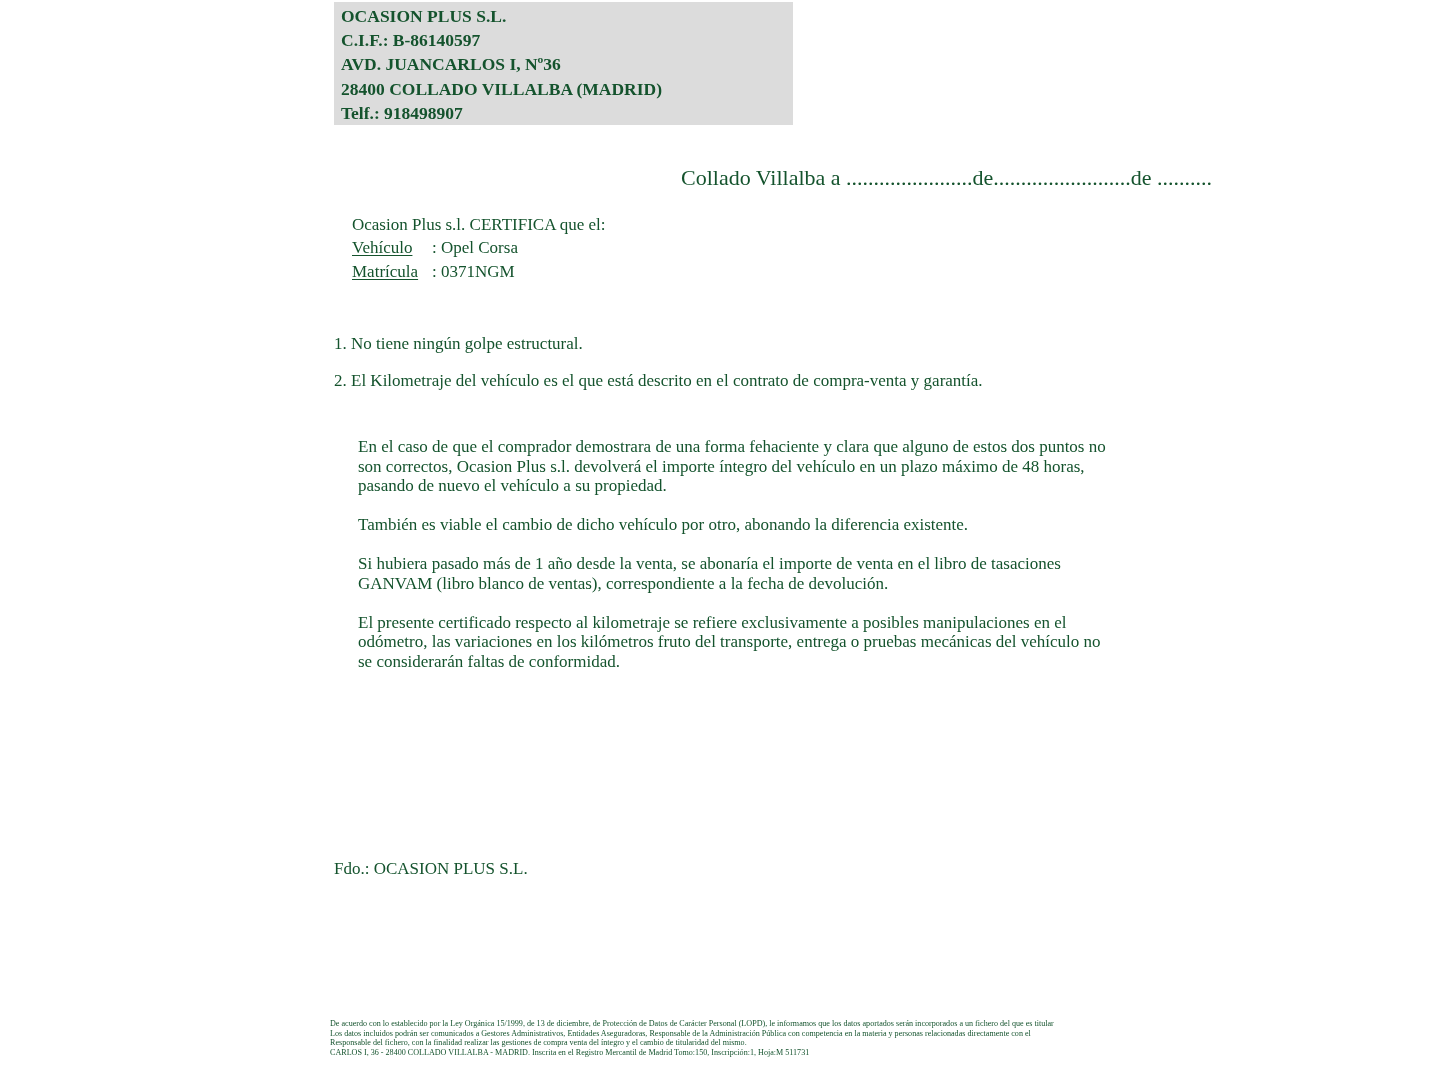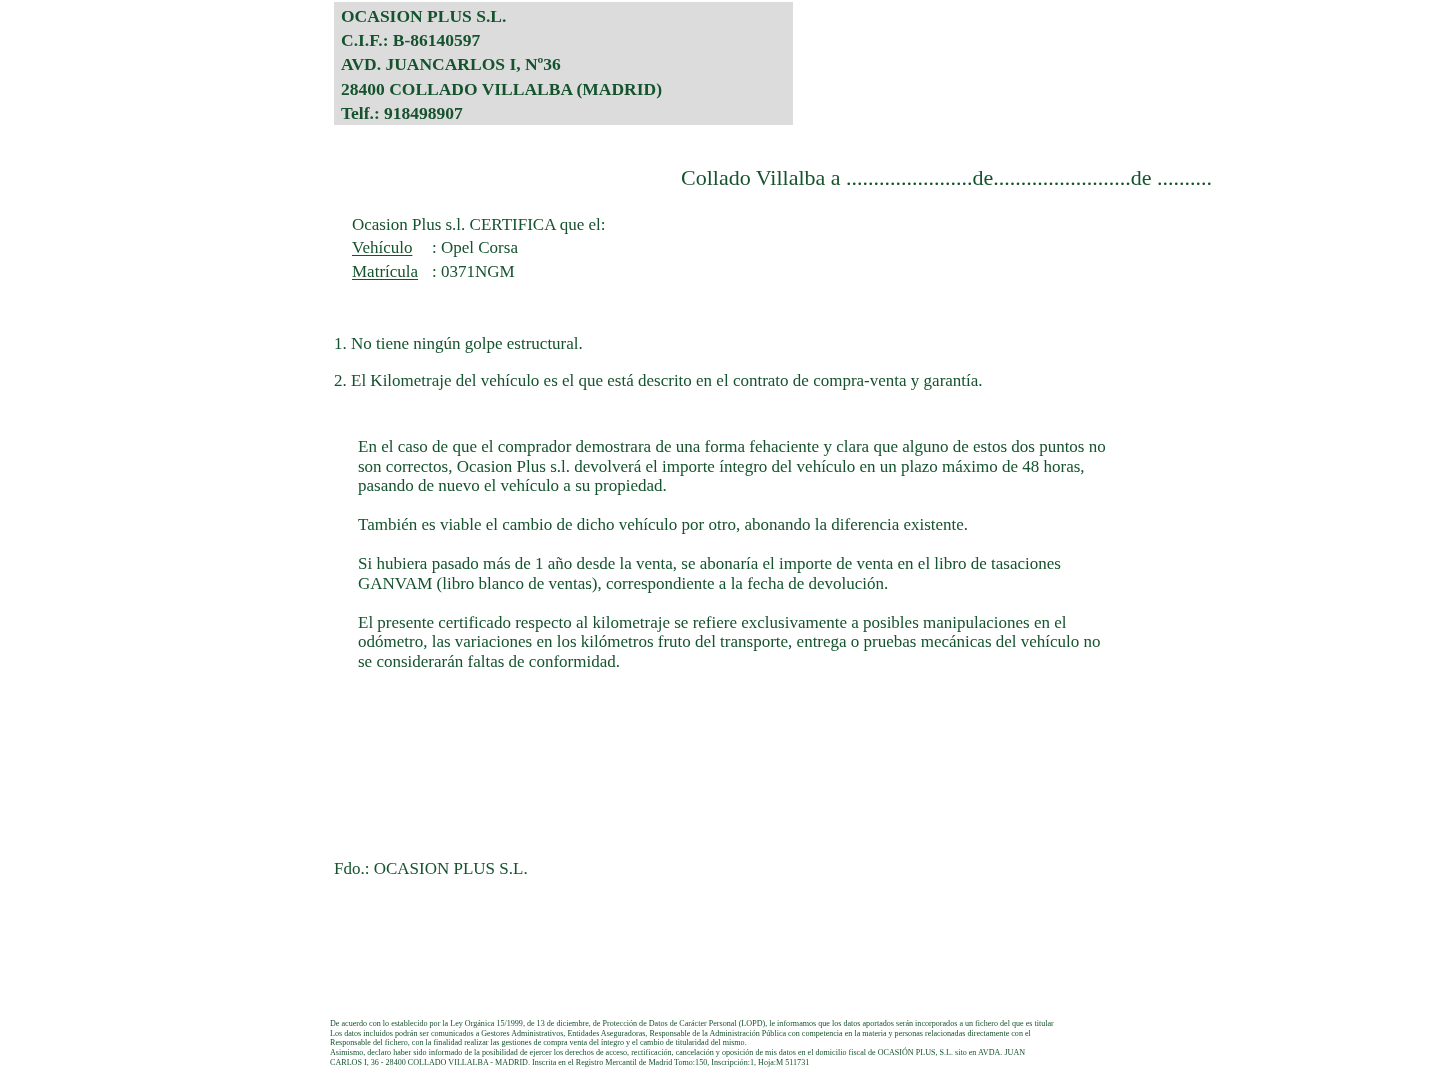--- a/index.html
+++ b/index.html
@@ -127,17 +127,16 @@
     <p>Si hubiera pasado más de 1 año desde la venta, se abonaría el importe de venta en el libro de tasaciones GANVAM (libro blanco de ventas), correspondiente a la fecha de devolución.</p>
     <p>El presente certificado respecto al kilometraje se refiere exclusivamente a posibles manipulaciones en el odómetro, las variaciones en los kilómetros fruto del transporte, entrega o pruebas mecánicas del vehículo no se considerarán faltas de conformidad.</p>
   </div>
 
   <div class="signature">Fdo.: OCASION PLUS S.L.</div>
 
   <div class="legal">
     <div>De acuerdo con lo establecido por la Ley Orgánica 15/1999, de 13 de diciembre, de Protección de Datos de Carácter Personal (LOPD), le informamos que los datos aportados serán incorporados a un fichero del que es titular</div>
     <div>Los datos incluidos podrán ser comunicados a Gestores Administrativos, Entidades Aseguradoras, Responsable de la Administración Pública con competencia en la materia y personas relacionadas directamente con el</div>
     <div>Responsable del fichero, con la finalidad realizar las gestiones de compra venta del íntegro y el cambio de titularidad del mismo.</div>
-    <div>Asimismo, declaro haber sido informado de la posibilidad de ejercer los derechos de acceso, rectificación, cancelación y oposición de mis datos en el domicilio fiscal de OCASIÓN PLUS, S.L. sito en AVDA. JUAN</div>
     <div>CARLOS I, 36 - 28400 COLLADO VILLALBA - MADRID. Inscrita en el Registro Mercantil de Madrid Tomo:150, Inscripción:1, Hoja:M 511731</div>
   </div>
 
 </div>
 
 </body></html>

